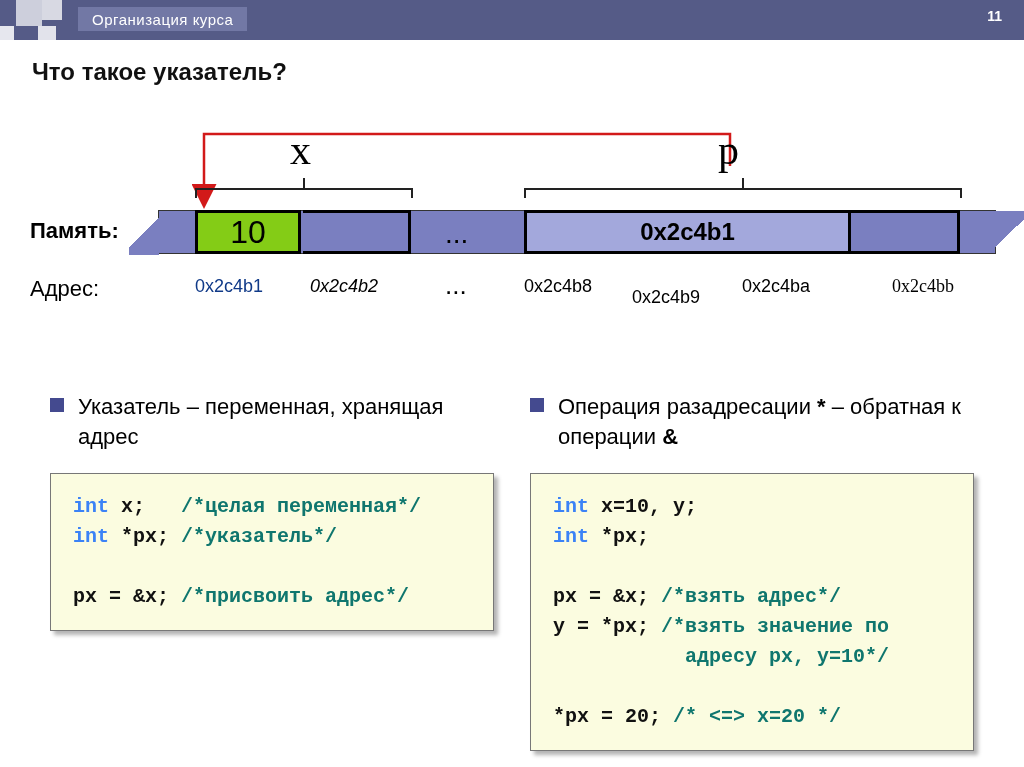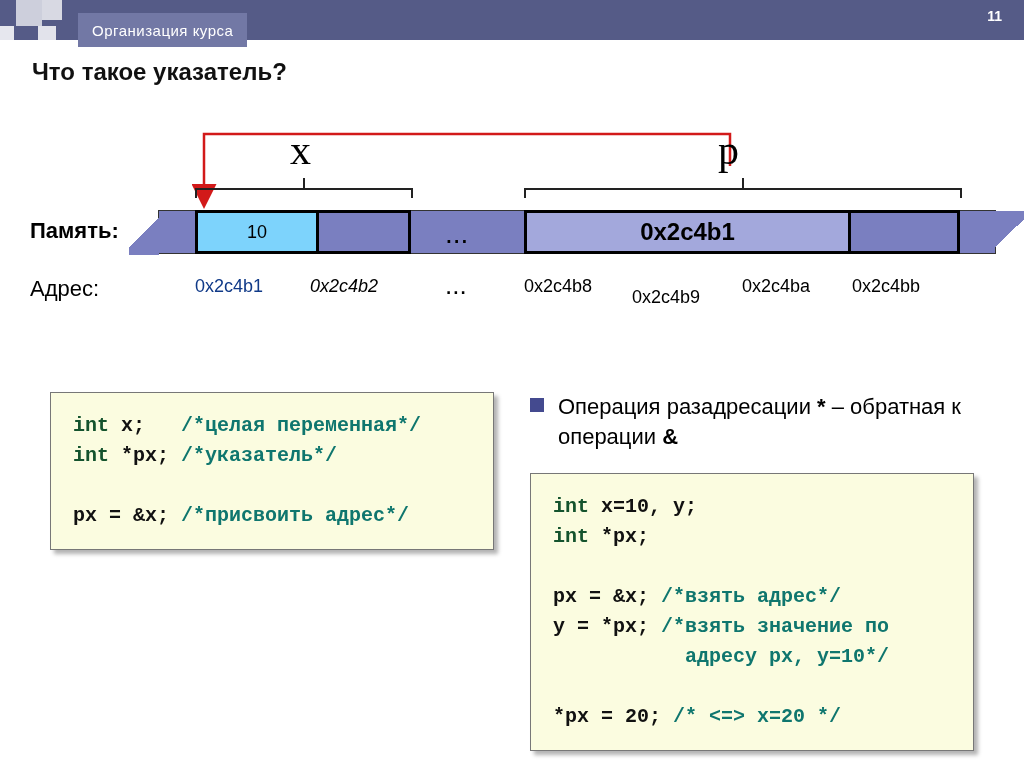--- a/index.html
+++ b/index.html
@@ -5,21 +5,21 @@
   * { box-sizing: border-box; margin: 0; padding: 0; }
   body { font-family: Arial, Helvetica, sans-serif; background: #fff; width: 1024px; height: 767px; overflow: hidden; }
 
   .header-bar { height: 40px; background: #555b87; position: relative; }
   .header-deco { position: absolute; left: 0; top: 0; width: 70px; height: 40px; }
   .sq { position: absolute; background: #e8e9ed; }
   .sq1 { width: 26px; height: 26px; left: 16px; top: 0; background: #cdcfdc; }
   .sq2 { width: 20px; height: 20px; left: 42px; top: 0; background: #d8d9e3; }
   .sq3 { width: 14px; height: 14px; left: 0; top: 26px; background: #e6e7ee; }
   .sq4 { width: 18px; height: 14px; left: 38px; top: 26px; background: #e2e3eb; }
-  .header-chip { position: absolute; left: 78px; top: 13px; height: 34px; background: #7278a5; color: #fff; font-size: 15px; display: flex; align-items: center; padding: 0 14px; letter-spacing: 0.5px; }
+  .header-chip { position: absolute; left: 78px; top: 7px; height: 24px; background: #7278a5; color: #fff; font-size: 15px; display: flex; align-items: center; padding: 0 14px; letter-spacing: 0.5px; }
   .page-num { position: absolute; right: 22px; top: 8px; color: #fff; font-size: 14px; font-weight: bold; }
 
   .title { font-size: 24px; font-weight: bold; color: #111; margin: 18px 0 0 32px; }
 
   .diagram-wrap { position: relative; margin: 40px 0 0 0; height: 260px; }
 
   .var-label { position: absolute; font-size: 42px; font-family: Georgia, 'Times New Roman', serif; }
   .xlab { left: 290px; top: 0; }
   .plab { left: 718px; top: 0; }
 
@@ -30,47 +30,47 @@
   .brace-top .notch { position: absolute; left: 50%; transform: translateX(-50%); width: 2px; height: 10px; background: #222; top: -12px; }
   .brace-x { left: 195px; width: 218px; }
   .brace-p { left: 524px; width: 438px; }
   .mem-label { position: absolute; left: 30px; top: 92px; font-size: 22px; font-weight: bold; }
   .mem-strip { position: absolute; left: 158px; top: 84px; height: 44px; width: 838px; background: #7a7fc0; border: 1px solid #333; }
   .mem-strip::before { content: ""; position: absolute; left: -30px; top: 0; width: 30px; height: 44px;
                         background: linear-gradient(135deg, transparent 50%, #7a7fc0 50%); }
   .mem-strip::after { content: ""; position: absolute; right: -30px; top: 0; width: 30px; height: 44px;
                        background: linear-gradient(-45deg, transparent 50%, #7a7fc0 50%); }
 
-  .mem-x-cell { position: absolute; left: 195px; top: 84px; width: 124px; height: 44px; background: #7dd3fc; border: 3px solid #000; display:flex; align-items:center; justify-content:center; font-size: 18px; }
+  .mem-x-cell { position: absolute; left: 195px; top: 84px; width: 106px; height: 44px; background: #84cc16; border: 3px solid #000; display:flex; align-items:center; justify-content:center; font-size: 32px; }
   .mem-x-cell2 { position: absolute; left: 303px; top: 84px; width: 108px; height: 44px; border: 3px solid #000; border-left: none; }
   .ellip1 { position: absolute; left: 445px; top: 92px; font-size: 28px; }
   .mem-p-cell { position: absolute; left: 524px; top: 84px; width: 327px; height: 44px; background: #a3a8dc; border: 3px solid #000; display:flex; align-items:center; justify-content:center; font-size: 24px; font-weight: bold; }
   .mem-p-cell2 { position: absolute; left: 851px; top: 84px; width: 109px; height: 44px; border: 3px solid #000; border-left: none; }
 
   .addr-label { position: absolute; left: 30px; top: 150px; font-size: 22px; font-weight: normal; }
   .addr-row { position: absolute; top: 150px; font-size: 18px; }
   .a1 { left: 195px; font-family: Arial; color: #103a88; }
   .a2 { left: 310px; font-style: italic; }
   .ellip2 { position: absolute; left: 445px; top: 144px; font-size: 26px; }
   .a3 { left: 524px; }
   .a4 { left: 632px; margin-top: 11px; }
   .a5 { left: 742px; }
-  .a6 { left: 852px; }
+  .a6 { left: 892px; font-family: Liberation Serif, serif; }
 
   .arrow-svg { position: absolute; left: 0; top: -70px; width: 1024px; height: 180px; pointer-events:none; }
 
   .cols { display: flex; gap: 36px; padding: 0 50px; margin-top: 6px; }
   .col { flex: 1; }
   .bullet-row { display: flex; gap: 14px; align-items: flex-start; margin-bottom: 22px; }
   .bullet-sq { width: 14px; height: 14px; background: #444a8f; flex: 0 0 auto; margin-top: 6px; }
   .bullet-text { font-size: 22px; line-height: 1.35; }
   .star { font-weight: bold; }
 
   .code-box { background: #fbfce0; border: 1px solid #777; padding: 18px 22px; font-family: "Courier New", monospace; font-size: 20px; font-weight: bold; line-height: 1.5; box-shadow: 4px 4px 4px rgba(0,0,0,0.3); white-space: pre; color: #111; }
-  .kw { color: #14532d; text-align: center; }
+  .kw { color: #3b82f6; text-align: center; }
   .cm { color: #0f766e; }
 
 </style>
 </head>
 <body>
 
 <div class="header-bar">
   <div class="header-deco">
     <div class="sq sq1"></div>
       <div class="sq sq2"></div>
@@ -117,20 +117,24 @@
   <div class="addr-row a2">0x2c4b2</div>
   <div class="ellip2">...</div>
   <div class="addr-row a3">0x2c4b8</div>
   <div class="addr-row a4">0x2c4b9</div>
   <div class="addr-row a5">0x2c4ba</div>
   <div class="addr-row a6">0x2c4bb</div>
 </div>
 
 <div class="cols">
   <div class="col">
+    <div class="bullet-row">
+      <div class="bullet-sq"></div>
+      <div class="bullet-text">Указатель – переменная, хранящая адрес</div>
+    </div>
     <div class="code-box"><span class="kw">int</span><span> x;   </span><span class="cm">/*целая переменная*/</span>
 <span class="kw">int</span><span> *px; </span><span class="cm">/*указатель*/</span>
 <span></span>
 <span>px = &amp;x; </span><span class="cm">/*присвоить адрес*/</span></div>
   </div>
 
   <div class="col">
     <div class="bullet-row">
       <div class="bullet-sq"></div>
       <div class="bullet-text"><span>Операция разадресации </span><span class="star">*</span><span> – обратная к операции </span><span class="star">&amp;</span></div>

